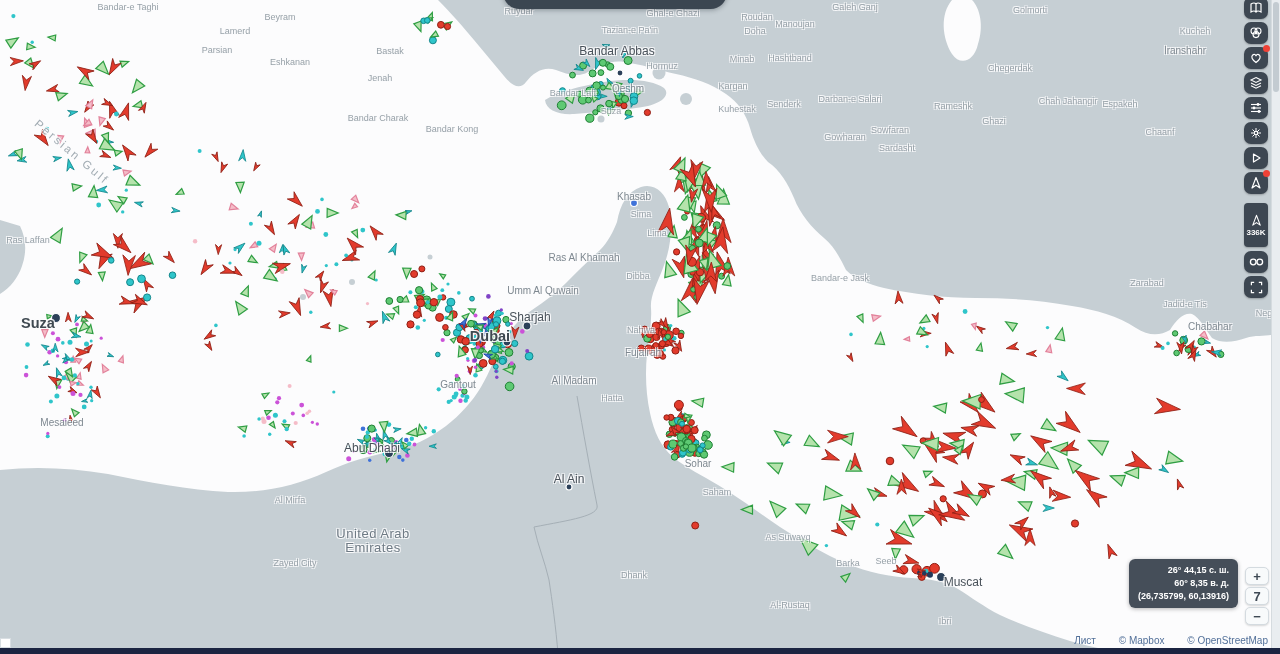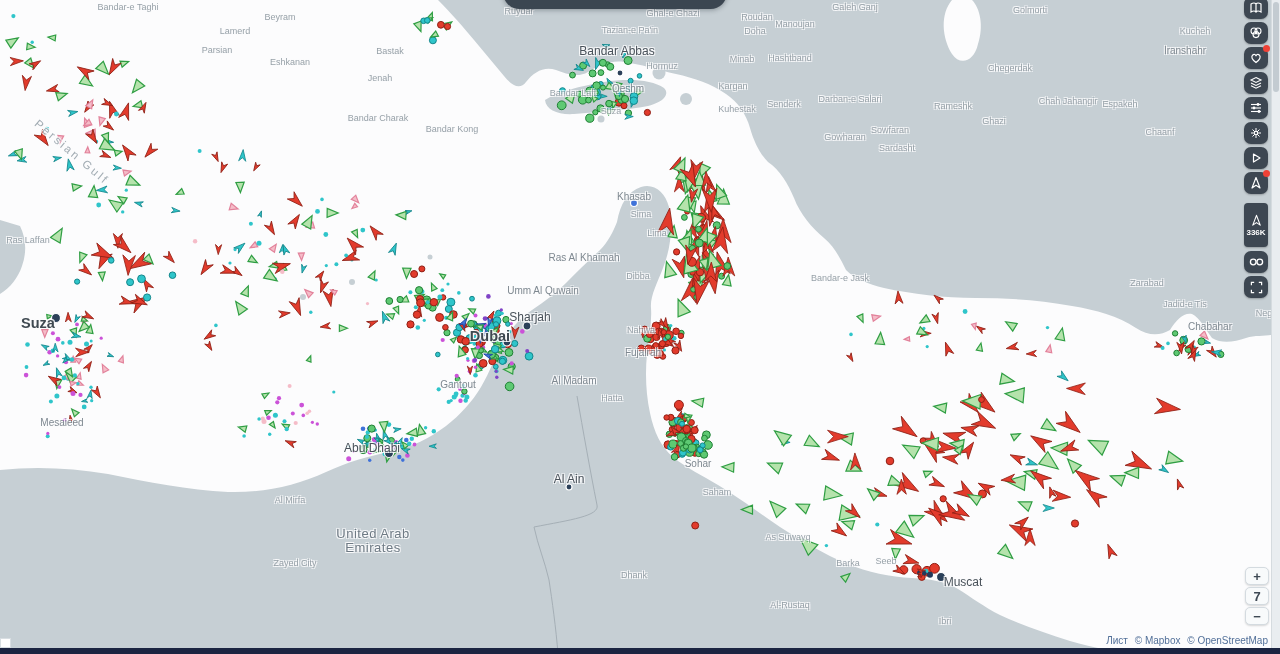--- a/index.html
+++ b/index.html
@@ -32,21 +32,21 @@
   .zoomctrl{position:absolute;right:11px;bottom:29px;z-index:10;display:flex;flex-direction:column;}
   .zbtn{width:24px;height:18px;margin-top:2px;background:#f8fafb;border:1px solid #d4dbe0;border-radius:5px;
      color:#3e4954;font-size:13px;font-weight:700;display:flex;align-items:center;justify-content:center;
      box-shadow:0 1px 2px rgba(0,0,0,.15);cursor:pointer;box-sizing:border-box;}
   
   .coords{position:absolute;right:42px;bottom:46px;z-index:10;background:rgba(61,71,82,.96);border-radius:6px;
      padding:5px 9px;text-align:right;color:#fff;font-size:9px;font-weight:600;line-height:1.45;
      box-shadow:0 1px 4px rgba(0,0,0,.3);}
   
   .attrib{position:absolute;right:12px;bottom:8px;z-index:10;font-size:10px;color:#527099;}
-  .attrib span{margin-left:4px;cursor:pointer;}
+  .attrib span{margin-left:20px;cursor:pointer;}
   .bottombar{position:absolute;left:0;bottom:0;width:100%;height:6px;background:#1b2441;z-index:11;}
   .bl-box{position:absolute;left:0;bottom:6px;width:11px;height:10px;background:#fff;z-index:11;
      border:1px solid #d8dee2;box-sizing:border-box;}
   .scrollstrip{position:absolute;right:0;top:0;width:8px;height:648px;background:#e9edf0;z-index:9;
      border-left:1px solid #d5dbdf;}
   .scrollthumb{position:absolute;right:1px;top:2px;width:6px;height:90px;background:#c3cbd1;border-radius:3px;}
 </style>
 </head>
 <body>
 
@@ -1209,20 +1209,25 @@
       </svg>
     </div>
   </div>
 
   <div class="zoomctrl">
     <div class="zbtn">+</div>
     <div class="zbtn">7</div>
     <div class="zbtn">−</div>
   </div>
 
+  <div class="coords">
+    <div>26° 44,15 с. ш.</div>
+    <div>60° 8,35 в. д.</div>
+    <div>(26,735799, 60,13916)</div>
+  </div>
 
   <div class="attrib">
     <span>Лист</span>
     <span>© Mapbox</span>
     <span>© OpenStreetMap</span>
   </div>
   <div class="scrollstrip">
     <div class="scrollthumb"></div>
   </div>
   <div class="bl-box"></div>

